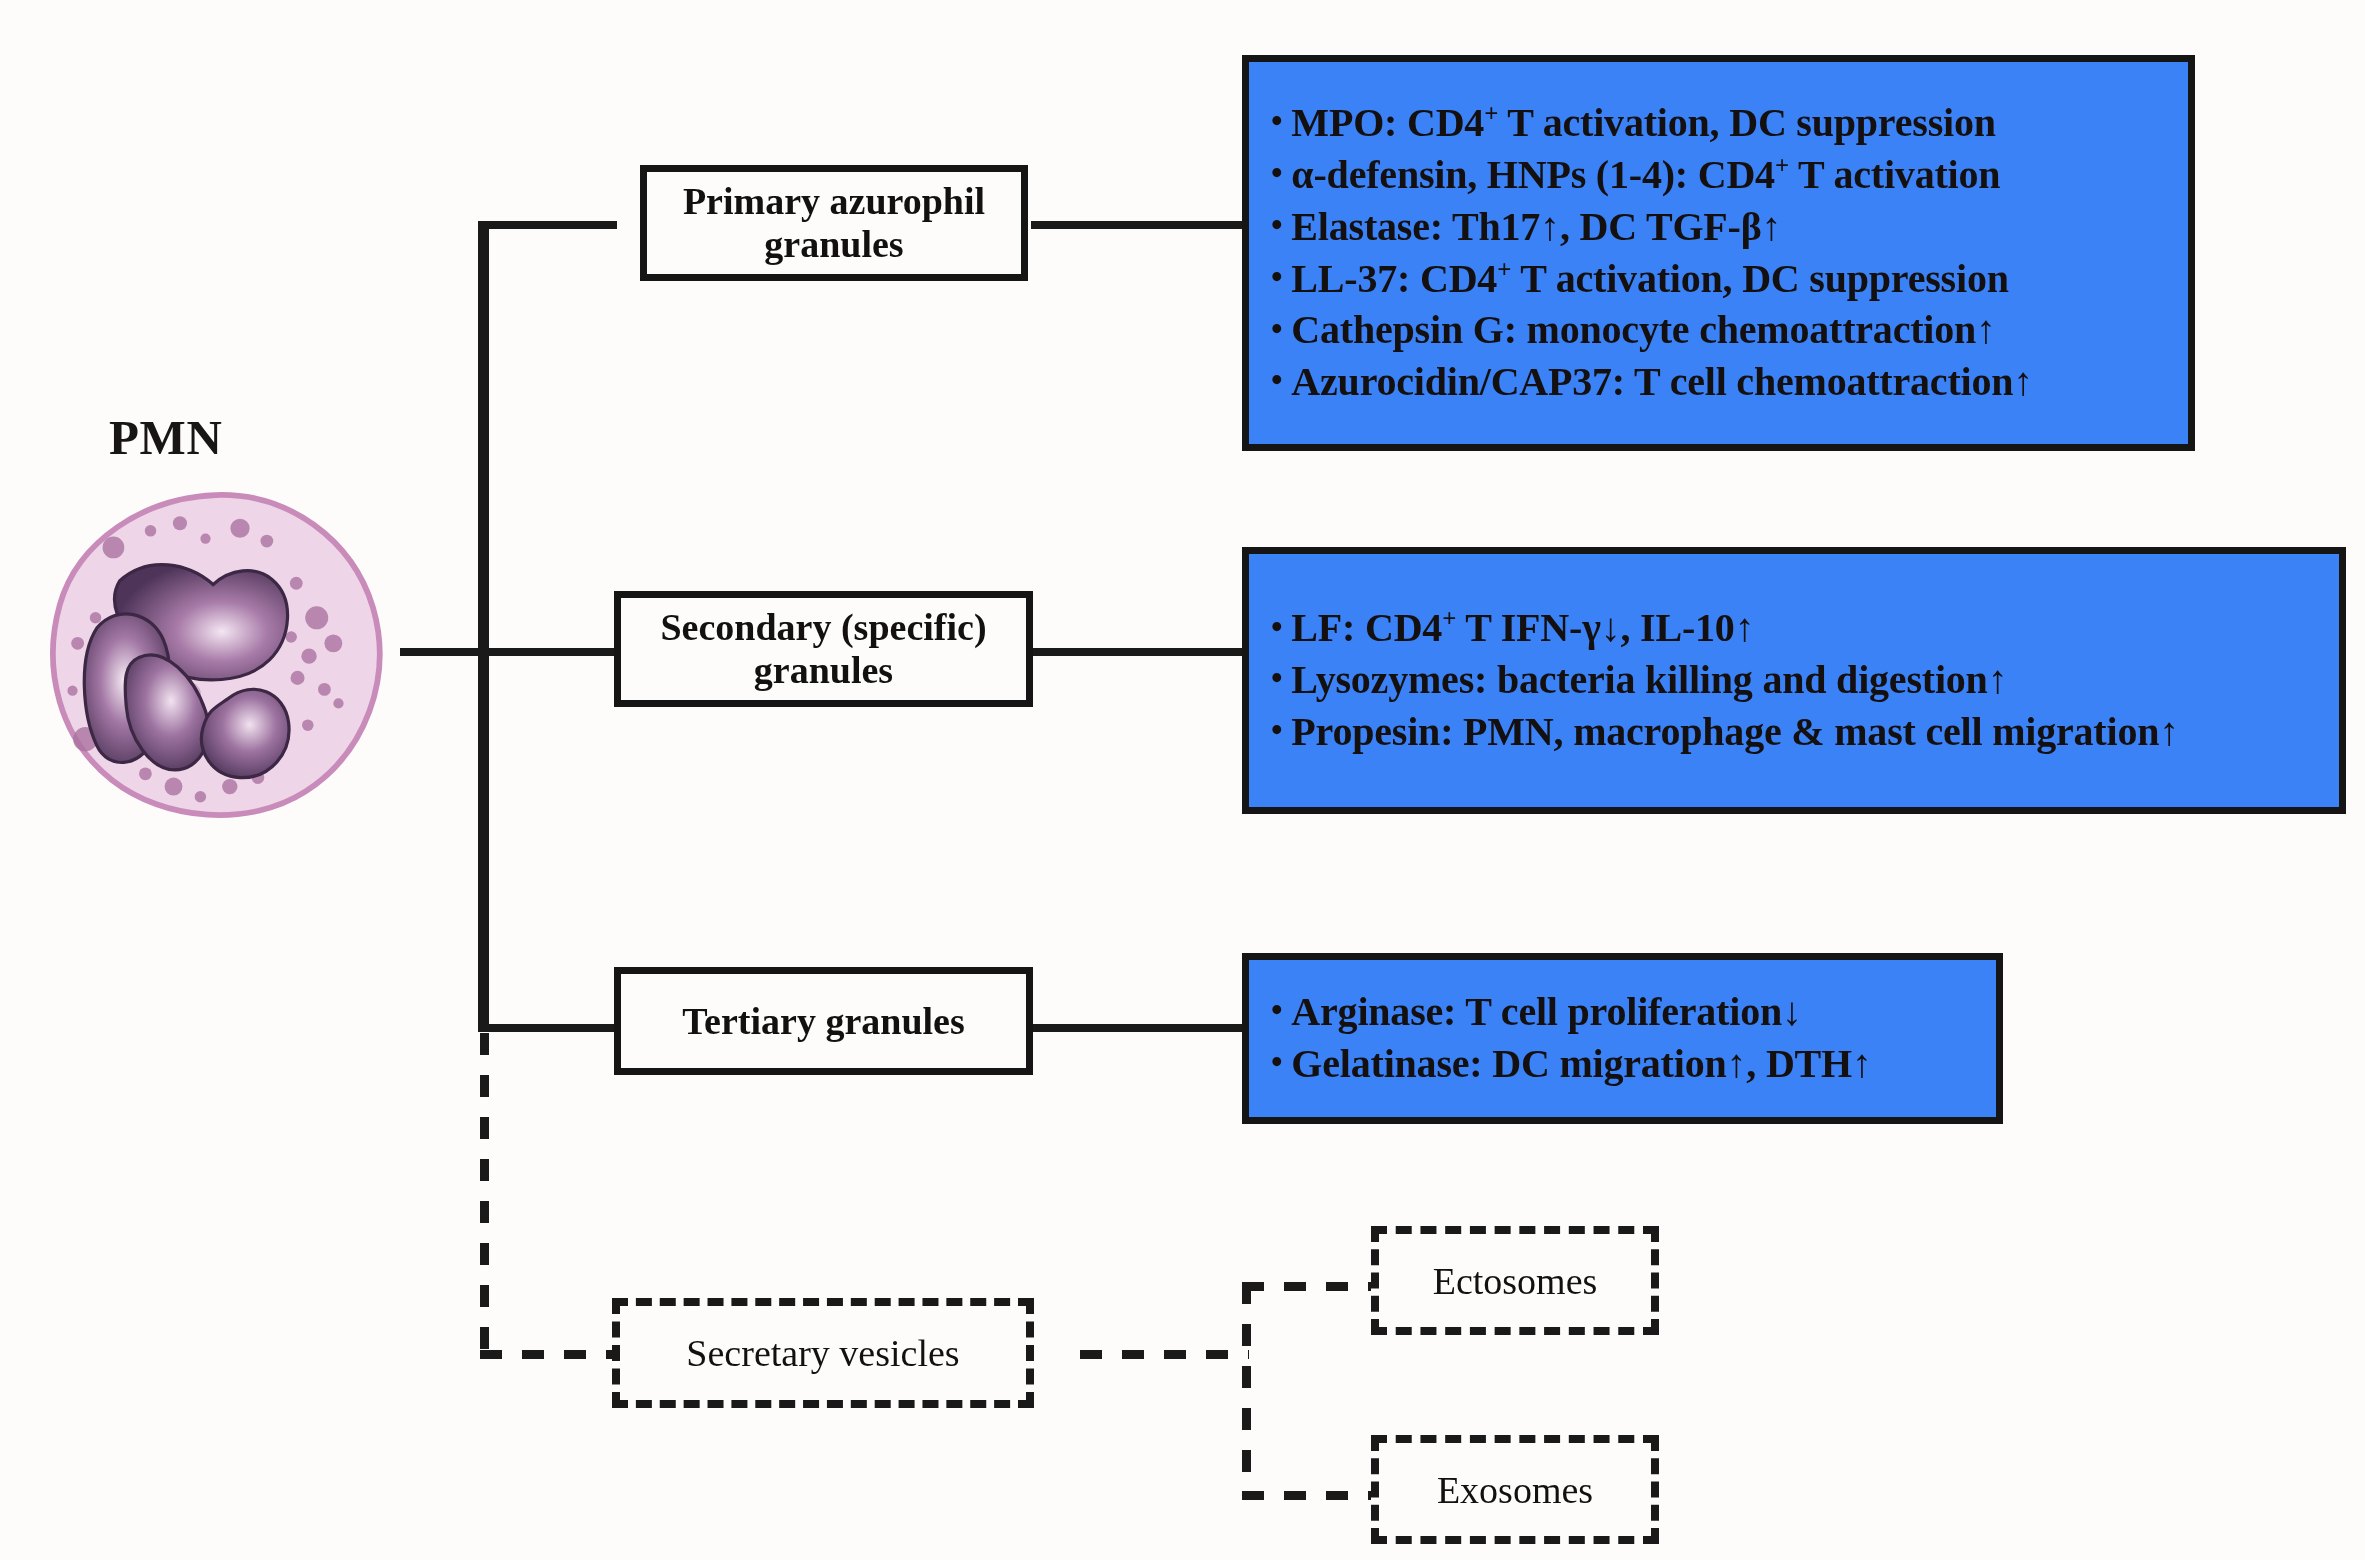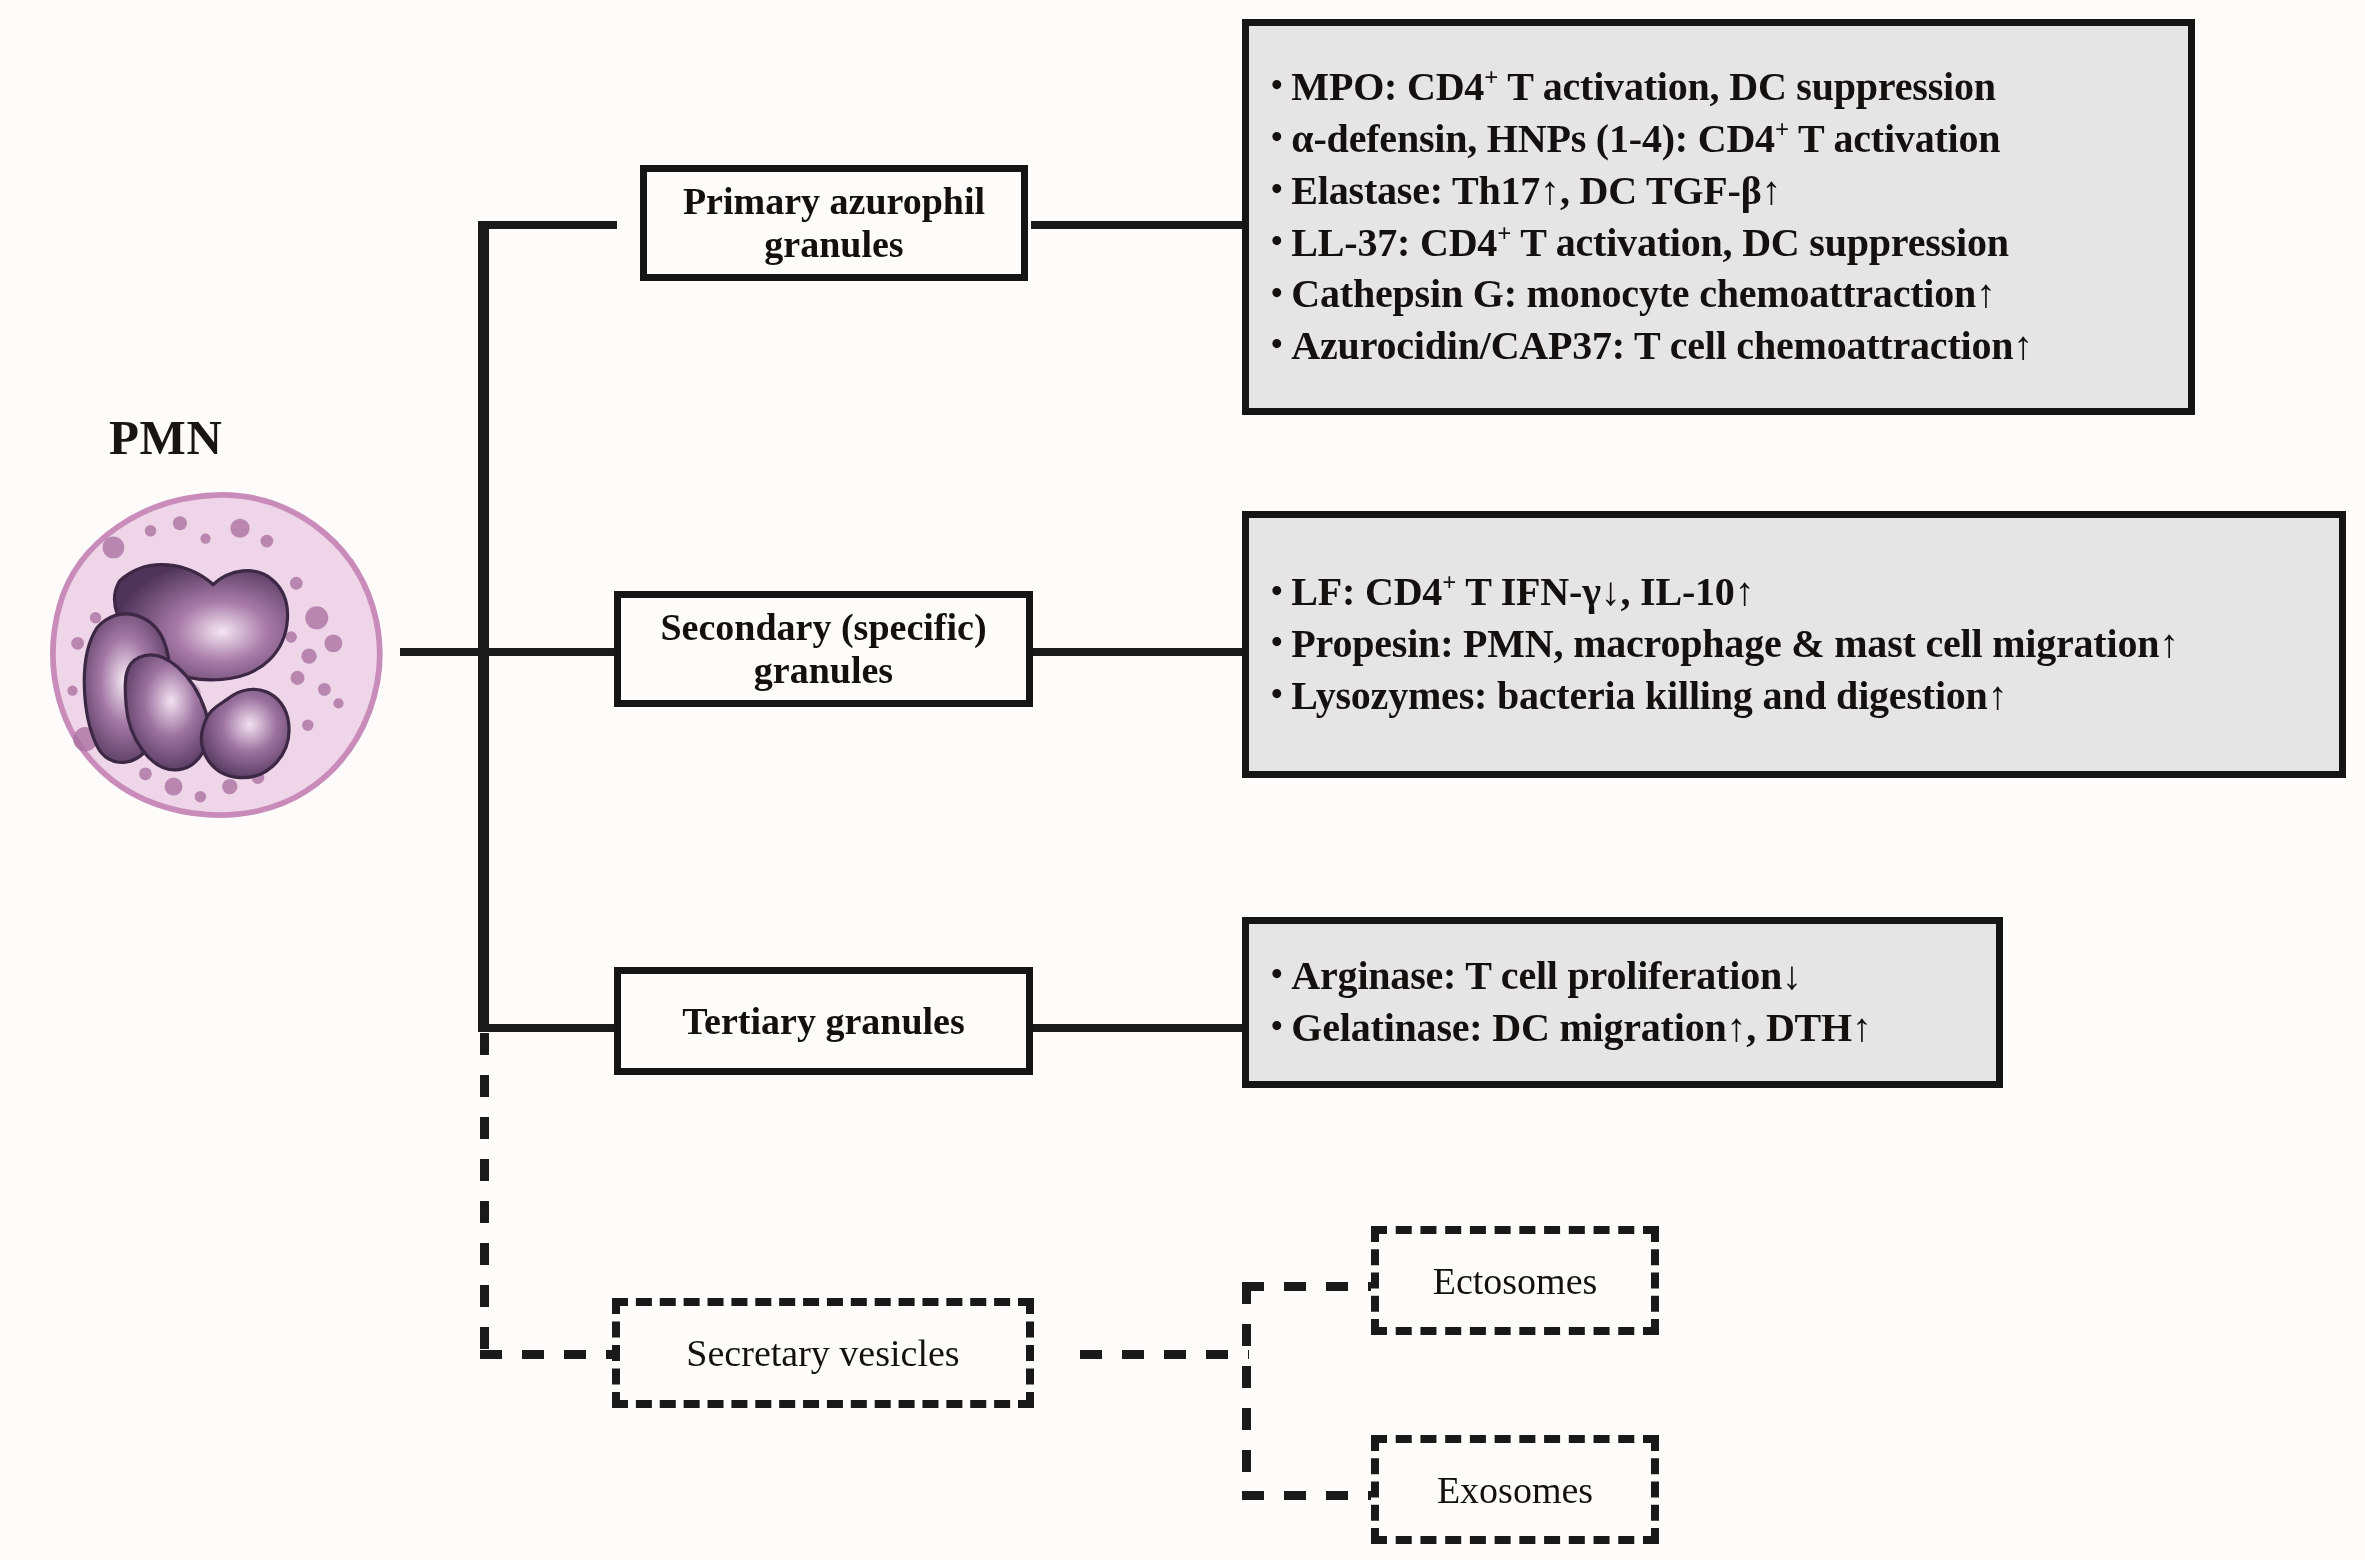--- a/index.html
+++ b/index.html
@@ -63,26 +63,27 @@
     text-align: center;
     box-sizing: border-box;
     font-size: 38px;
     font-weight: bold;
     line-height: 1.12;
     color: #141010;
     padding: 2.6px 6.4px;
   }
   .list-box {
     border: 7px solid #151515;
-    background: #e5e5e5;
+    background: #3b82f6;
     box-sizing: border-box;
     padding: 16.6px 19px 16.6px 22px;
     display: flex;
     flex-direction: column;
     justify-content: center;
+    margin-top: 36px;
   }
   .bullet-line {
     font-size: 40px;
     font-weight: bold;
     color: #141010;
     line-height: 1.07;
     white-space: nowrap;
     letter-spacing: -0.2px;
     padding: 4.5px 0;
   }
@@ -246,24 +247,24 @@
     <div class="bullet-line">
       <span class="dot">•</span><span>Azurocidin/CAP37: T cell chemoattraction↑</span><sup></sup><span></span>
     </div>
   </div>
 
   <div class="abs list-box" style="left:1242px; top:511px; width:1104px; height:267px;">
     <div class="bullet-line">
       <span class="dot">•</span><span>LF: CD4</span><sup>+</sup><span> T IFN-γ↓, IL-10↑</span>
     </div>
     <div class="bullet-line">
+      <span class="dot">•</span><span>Lysozymes: bacteria killing and digestion↑</span><sup></sup><span></span>
+    </div>
+    <div class="bullet-line">
       <span class="dot">•</span><span>Propesin: PMN, macrophage &amp; mast cell migration↑</span><sup></sup><span></span>
-    </div>
-    <div class="bullet-line">
-      <span class="dot">•</span><span>Lysozymes: bacteria killing and digestion↑</span><sup></sup><span></span>
     </div>
   </div>
 
   <div class="abs list-box" style="left:1242px; top:917px; width:761px; height:171px;">
     <div class="bullet-line">
       <span class="dot">•</span><span>Arginase: T cell proliferation↓</span><sup></sup><span></span>
     </div>
     <div class="bullet-line">
       <span class="dot">•</span><span>Gelatinase: DC migration↑, DTH↑</span><sup></sup><span></span>
     </div>

